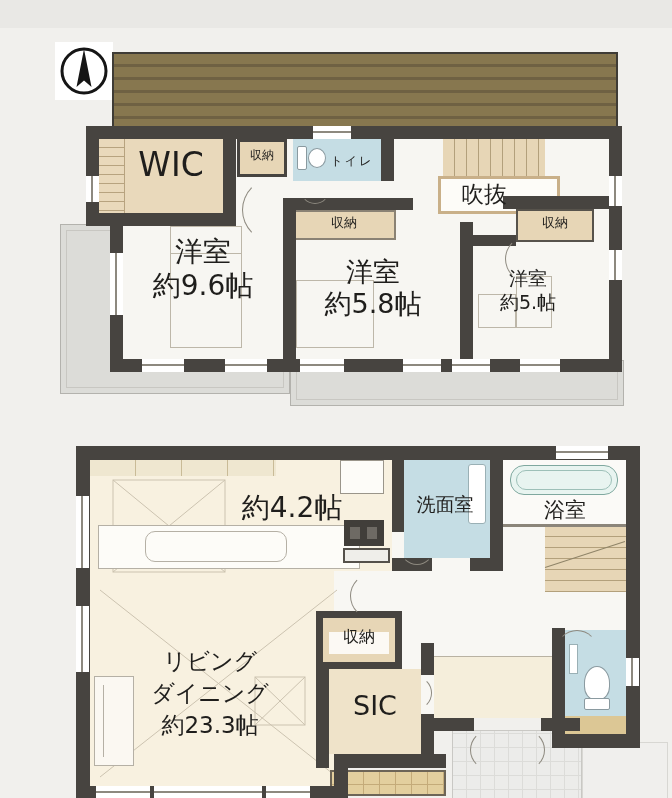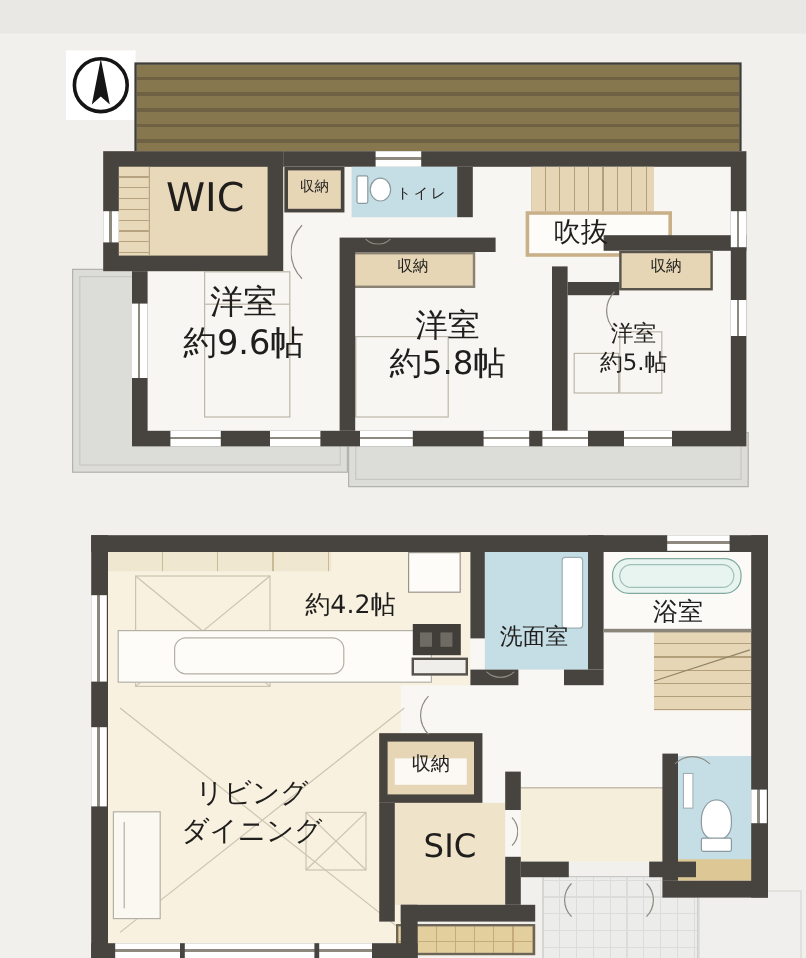--- a/index.html
+++ b/index.html
@@ -139,21 +139,21 @@
   </div>
   <div class="abs" style="left:343px;top:520px;width:47px;height:15px;background:#efeeea;border:2px solid #55514b;z-index:4;"></div>
 
   <div class="abs" style="left:94px;top:648px;width:40px;height:90px;background:#fbf8f2;border:1px solid #b5b0a5;z-index:4;">
     <div class="abs" style="left:8px;top:8px;width:30px;height:72px;border-left:1px solid #b5b0a5;"></div>
   </div>
 
   <div class="abs blue" style="left:404px;top:432px;width:86px;height:98px;z-index:3;">
     <div class="abs" style="left:64px;top:4px;width:18px;height:60px;background:#ffffff;border:1px solid #9ab0b5;border-radius:3px;"></div>
   </div>
-  <div class="abs label" style="left:404px;top:493px;width:82px;font-size:19px;z-index:7;">洗面室</div>
+  <div class="abs label" style="left:404px;top:466px;width:82px;font-size:19px;z-index:7;">洗面室</div>
 
   <div class="abs" style="left:503px;top:432px;width:123px;height:66px;background:#fbfaf7;z-index:3;">
     <div class="abs" style="left:7px;top:5px;width:108px;height:30px;background:#e8f4f0;border:1px solid #7fa89f;border-radius:14px;">
       <div class="abs" style="left:5px;top:4px;width:96px;height:20px;border:1px solid #9dc0b8;border-radius:10px;"></div>
     </div>
   </div>
   <div class="abs label" style="left:520px;top:470px;width:90px;font-size:21px;z-index:7;">浴室</div>
 
   <div class="abs tan treads-h" style="left:545px;top:498px;width:81px;height:66px;z-index:4;">
     <div class="abs" style="left:-2px;top:28px;width:84px;height:1px;background:#8f8468;transform:rotate(-18deg);"></div>
@@ -173,23 +173,24 @@
 
   <div class="abs" style="left:434px;top:628px;width:120px;height:62px;background:#f5eedb;border-top:1px solid #b9b2a2;z-index:4;"></div>
 
   <div class="abs blue" style="left:565px;top:602px;width:62px;height:104px;z-index:5;">
     <div class="abs" style="left:0;bottom:0;width:62px;height:18px;background:#dcc795;"></div>
     <div class="abs fixture" style="left:19px;top:36px;width:26px;height:34px;border-radius:50% 50% 40% 40%;"></div>
     <div class="abs fixture" style="left:19px;top:68px;width:26px;height:12px;border-radius:2px;"></div>
     <div class="abs" style="left:4px;top:14px;width:9px;height:30px;background:#ffffff;border:1px solid #9ab0b5;"></div>
   </div>
 
-  <div class="abs label" style="left:232px;top:464px;width:120px;font-size:21px;z-index:7;">約4.2帖</div>
+  <div class="abs label" style="left:232px;top:464px;width:120px;font-size:28px;z-index:7;">約4.2帖</div>
   <div class="abs label" style="left:130px;top:652px;width:160px;font-size:23px;z-index:7;">ダイニング</div>
   <div class="abs label" style="left:140px;top:620px;width:140px;font-size:23px;z-index:7;">リビング</div>
+  <div class="abs label" style="left:136px;top:684px;width:148px;font-size:23px;z-index:7;">約23.3帖</div>
 
   <div class="abs wall" style="left:76px;top:418px;width:564px;height:14px;z-index:6;"></div>
   <div class="abs wall" style="left:76px;top:418px;width:14px;height:354px;z-index:6;"></div>
   <div class="abs wall" style="left:76px;top:758px;width:272px;height:14px;z-index:6;"></div>
   <div class="abs wall" style="left:334px;top:726px;width:14px;height:46px;z-index:6;"></div>
   <div class="abs wall" style="left:334px;top:726px;width:112px;height:14px;z-index:6;"></div>
   <div class="abs wall" style="left:434px;top:690px;width:40px;height:13px;z-index:6;"></div>
   <div class="abs wall" style="left:541px;top:690px;width:39px;height:13px;z-index:6;"></div>
   <div class="abs wall" style="left:626px;top:418px;width:14px;height:302px;z-index:6;"></div>
   <div class="abs wall" style="left:552px;top:706px;width:88px;height:14px;z-index:6;"></div>

